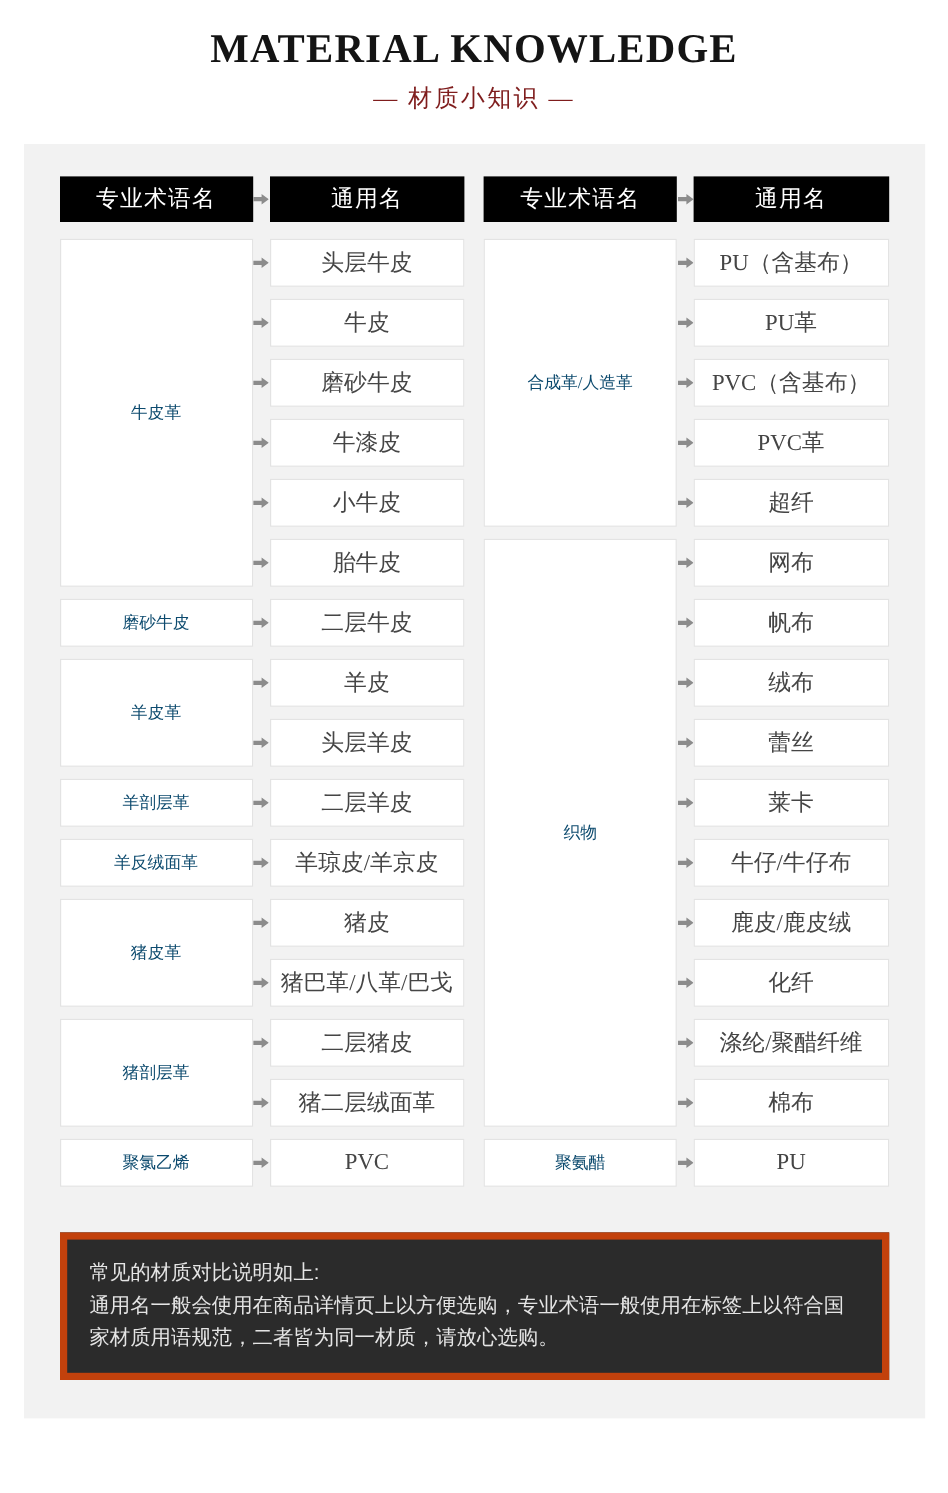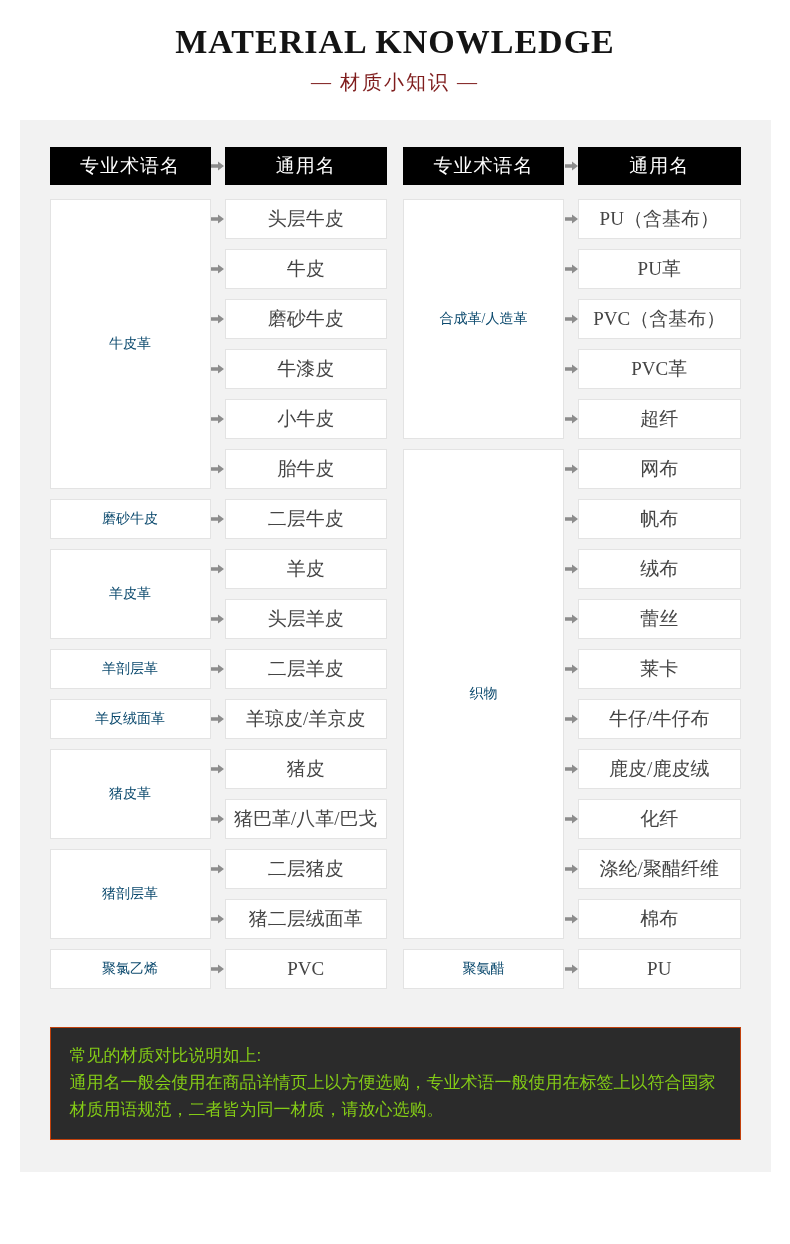--- a/index.html
+++ b/index.html
@@ -94,23 +94,23 @@
     justify-content: center;
     font-size: 19px;
     color: #454545;
     white-space: nowrap;
   }
   
   .footnote {
     margin-top: 38px;
     box-sizing: border-box;
     background: #2b2b2b;
-    border: 1px solid #c2410c;
+    border: 6px solid #c2410c;
     padding: 14px 19px 16px 19px;
-    color: #84cc16;
+    color: #e5e5e5;
     font-family: "Liberation Sans", "DejaVu Sans", sans-serif;
     font-size: 17px;
     line-height: 27px;
   }
   .footnote p { margin: 0; }
 </style>
 </head>
 <body>
 
 <div class="page">

